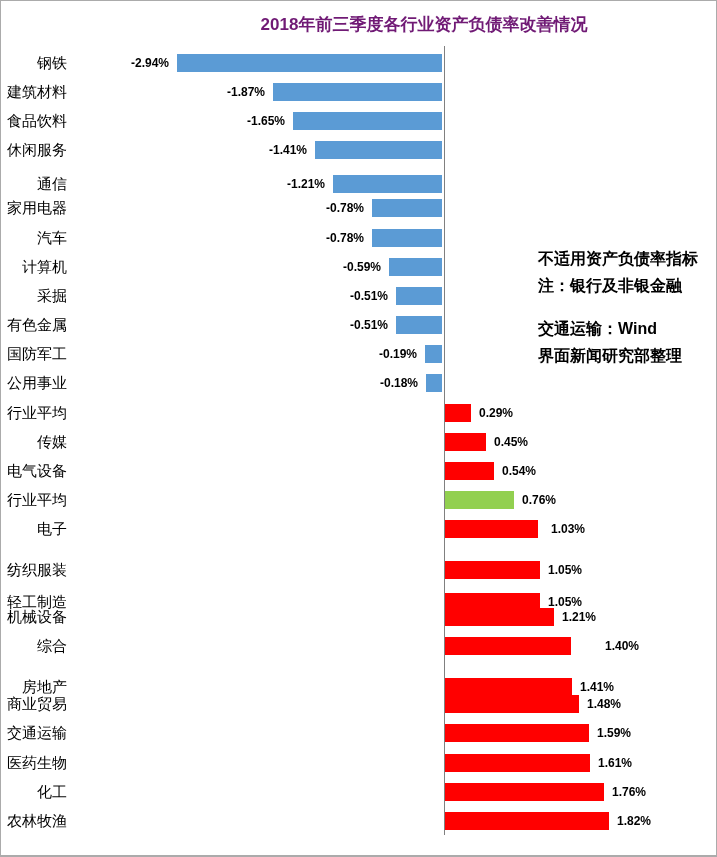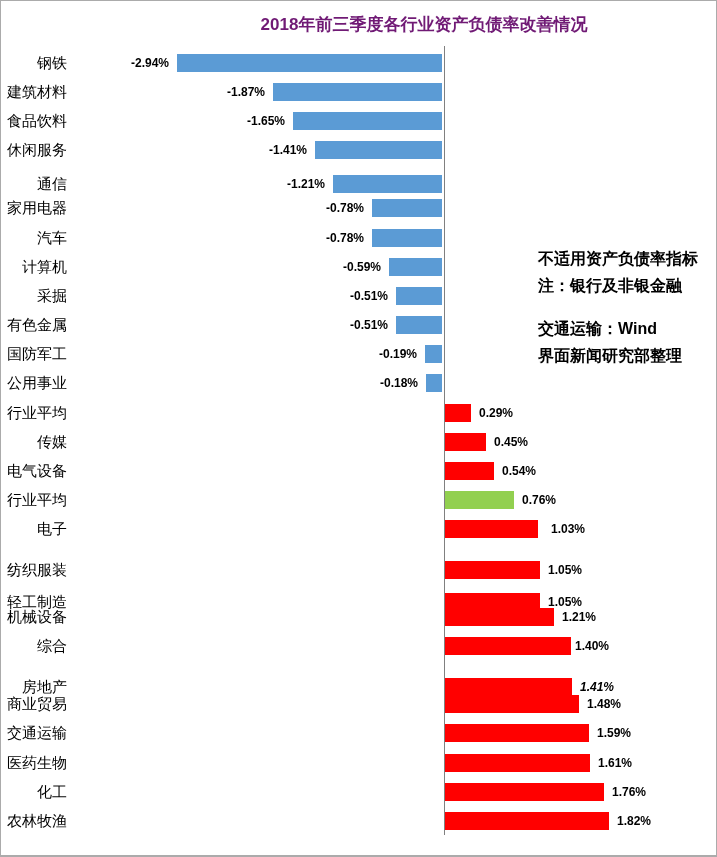--- a/index.html
+++ b/index.html
@@ -185,26 +185,26 @@
         <span class="val" style="left: 547px;">1.05%</span>
       </div>
       <div class="row" style="top: 601.23px; height: 29.17px;">
         <span class="cat">机械设备</span>
         <div class="bar" style="width: 109px; background: rgb(255, 0, 0); left: 444px;"></div>
         <span class="val" style="left: 561px;">1.21%</span>
       </div>
       <div class="row" style="top: 630.4px; height: 29.17px;">
         <span class="cat">综合</span>
         <div class="bar" style="width: 126px; background: rgb(255, 0, 0); left: 444px;"></div>
-        <span class="val" style="left: 574px;">1.40%</span>
+        <span class="val" style="left: 604px;">1.40%</span>
       </div>
       <div class="row" style="top: 671px; height: 29.17px;">
         <span class="cat">房地产</span>
         <div class="bar" style="width: 127px; background: rgb(255, 0, 0); left: 444px;"></div>
-        <span class="val" style="left: 579px; font-style: italic;">1.41%</span>
+        <span class="val" style="left: 579px;">1.41%</span>
       </div>
       <div class="row" style="top: 688.74px; height: 29.17px;">
         <span class="cat">商业贸易</span>
         <div class="bar" style="width: 134px; background: rgb(255, 0, 0); left: 444px;"></div>
         <span class="val" style="left: 586px;">1.48%</span>
       </div>
       <div class="row" style="top: 717.91px; height: 29.17px;">
         <span class="cat">交通运输</span>
         <div class="bar" style="width: 144px; background: rgb(255, 0, 0); left: 444px;"></div>
         <span class="val" style="left: 596px;">1.59%</span>

